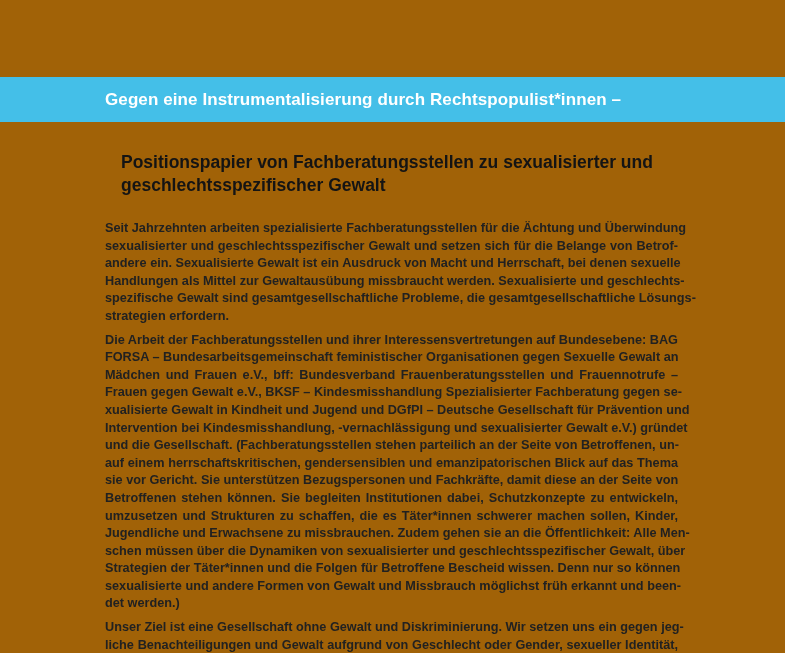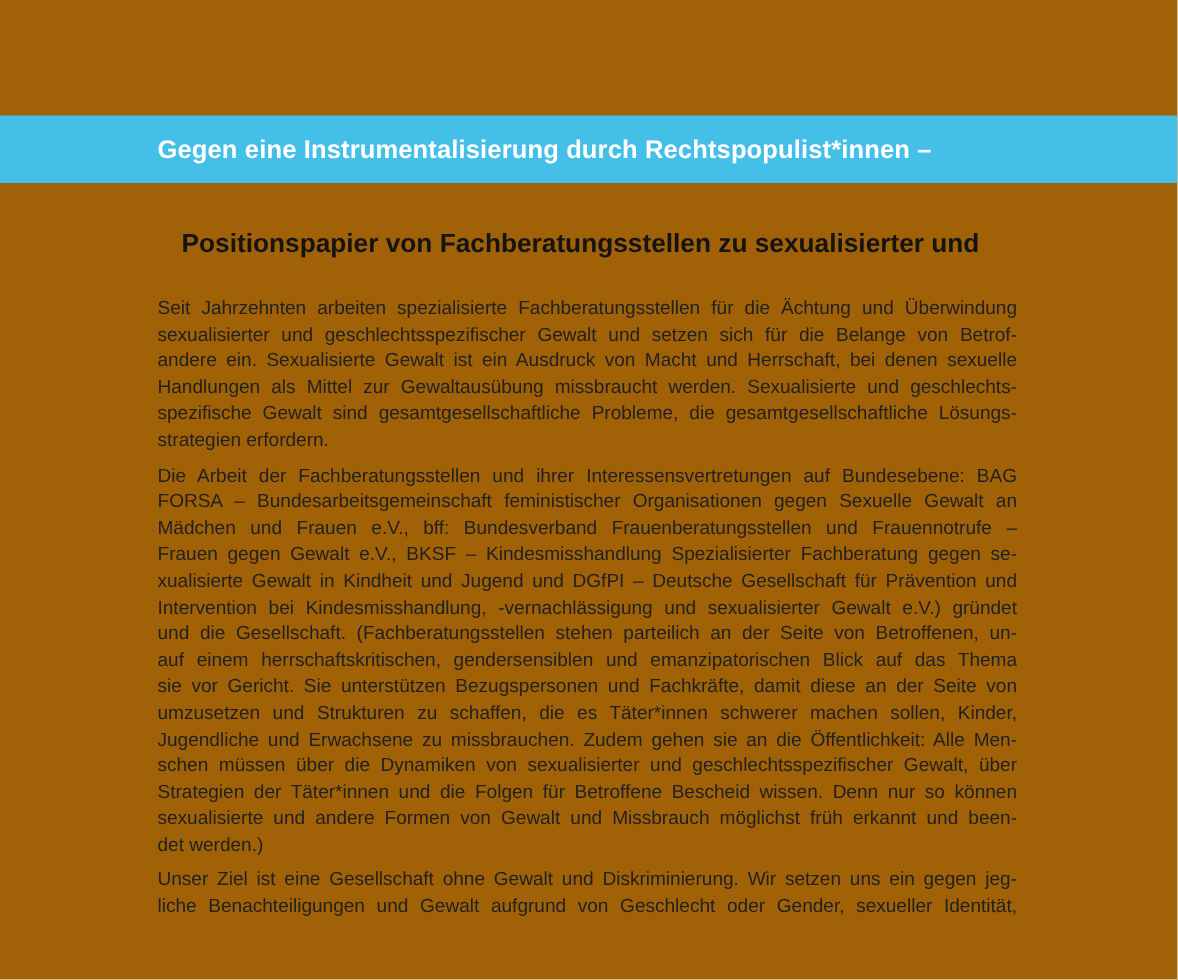--- a/index.html
+++ b/index.html
@@ -52,40 +52,42 @@
   }
   .para {
     margin: 0 0 6px 0;
     font-size: 12.7px;
     line-height: 17.6px;
     color: #212121;
   }
   .line {
     text-align: left;
     white-space: nowrap;
+    font-weight: bold;
   }
   .line.just {
     text-align: justify;
     text-align-last: justify;
     text-justify: inter-word;
   }
 </style>
 </head>
 <body>
 
 <div class="page">
 
   <header class="banner" style="background-color: rgb(68, 191, 232); color: rgb(255, 255, 255);">
     <div class="banner-text">Gegen eine Instrumentalisierung durch Rechtspopulist*innen –</div>
   </header>
 
   <main class="content">
 
     <h1 class="doc-title">
         <div class="title-line">Positionspapier von Fachberatungsstellen zu sexualisierter und</div>
+        <div class="title-line">geschlechtsspezifischer Gewalt</div>
       </h1>
 
     <section class="paragraphs">
       <div class="para">
           <div class="line just">Seit Jahrzehnten arbeiten spezialisierte Fachberatungsstellen für die Ächtung und Überwindung</div>
           <div class="line just">sexualisierter und geschlechtsspezifischer Gewalt und setzen sich für die Belange von Betrof-</div>
           <div class="line just">andere ein. Sexualisierte Gewalt ist ein Ausdruck von Macht und Herrschaft, bei denen sexuelle</div>
           <div class="line just">Handlungen als Mittel zur Gewaltausübung missbraucht werden. Sexualisierte und geschlechts-</div>
           <div class="line just">spezifische Gewalt sind gesamtgesellschaftliche Probleme, die gesamtgesellschaftliche Lösungs-</div>
           <div class="line">strategien erfordern.</div>
@@ -93,20 +95,21 @@
       <div class="para">
           <div class="line just">Die Arbeit der Fachberatungsstellen und ihrer Interessensvertretungen auf Bundesebene: BAG</div>
           <div class="line just">FORSA – Bundesarbeitsgemeinschaft feministischer Organisationen gegen Sexuelle Gewalt an</div>
           <div class="line just">Mädchen und Frauen e.V., bff: Bundesverband Frauenberatungsstellen und Frauennotrufe –</div>
           <div class="line just">Frauen gegen Gewalt e.V., BKSF – Kindesmisshandlung Spezialisierter Fachberatung gegen se-</div>
           <div class="line just">xualisierte Gewalt in Kindheit und Jugend und DGfPI – Deutsche Gesellschaft für Prävention und</div>
           <div class="line just">Intervention bei Kindesmisshandlung, -vernachlässigung und sexualisierter Gewalt e.V.) gründet</div>
           <div class="line just">und die Gesellschaft. (Fachberatungsstellen stehen parteilich an der Seite von Betroffenen, un-</div>
           <div class="line just">auf einem herrschaftskritischen, gendersensiblen und emanzipatorischen Blick auf das Thema</div>
           <div class="line just">sie vor Gericht. Sie unterstützen Bezugspersonen und Fachkräfte, damit diese an der Seite von</div>
+          <div class="line just">Betroffenen stehen können. Sie begleiten Institutionen dabei, Schutzkonzepte zu entwickeln,</div>
           <div class="line just">umzusetzen und Strukturen zu schaffen, die es Täter*innen schwerer machen sollen, Kinder,</div>
           <div class="line just">Jugendliche und Erwachsene zu missbrauchen. Zudem gehen sie an die Öffentlichkeit: Alle Men-</div>
           <div class="line just">schen müssen über die Dynamiken von sexualisierter und geschlechtsspezifischer Gewalt, über</div>
           <div class="line just">Strategien der Täter*innen und die Folgen für Betroffene Bescheid wissen. Denn nur so können</div>
           <div class="line just">sexualisierte und andere Formen von Gewalt und Missbrauch möglichst früh erkannt und been-</div>
           <div class="line">det werden.)</div>
         </div>
       <div class="para">
           <div class="line just">Unser Ziel ist eine Gesellschaft ohne Gewalt und Diskriminierung. Wir setzen uns ein gegen jeg-</div>
           <div class="line just">liche Benachteiligungen und Gewalt aufgrund von Geschlecht oder Gender, sexueller Identität,</div>

